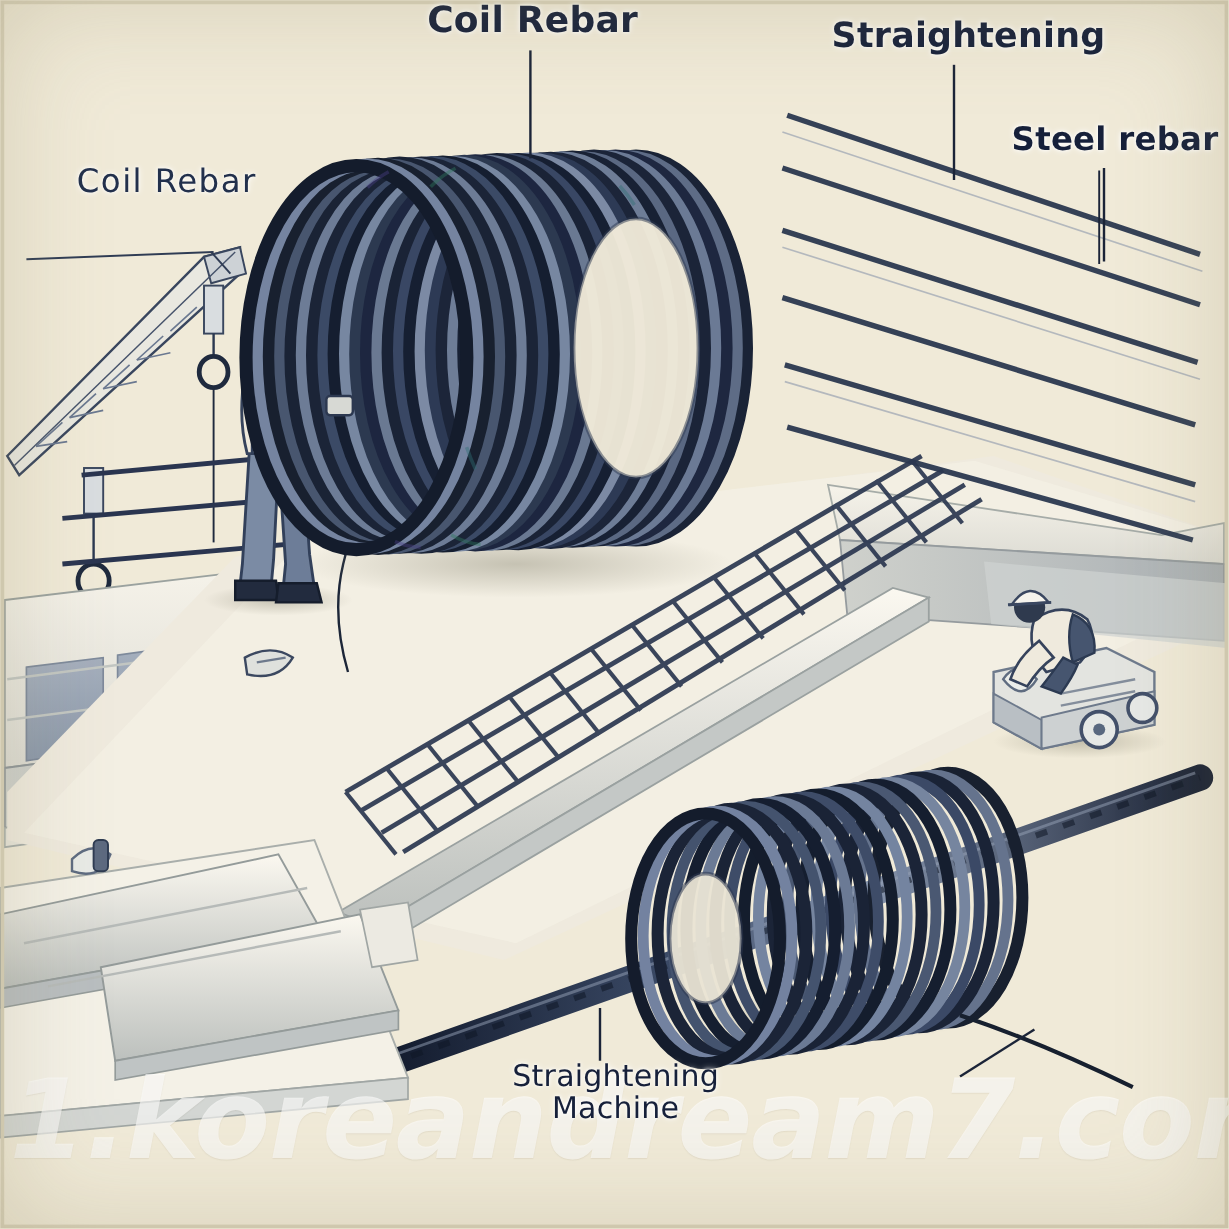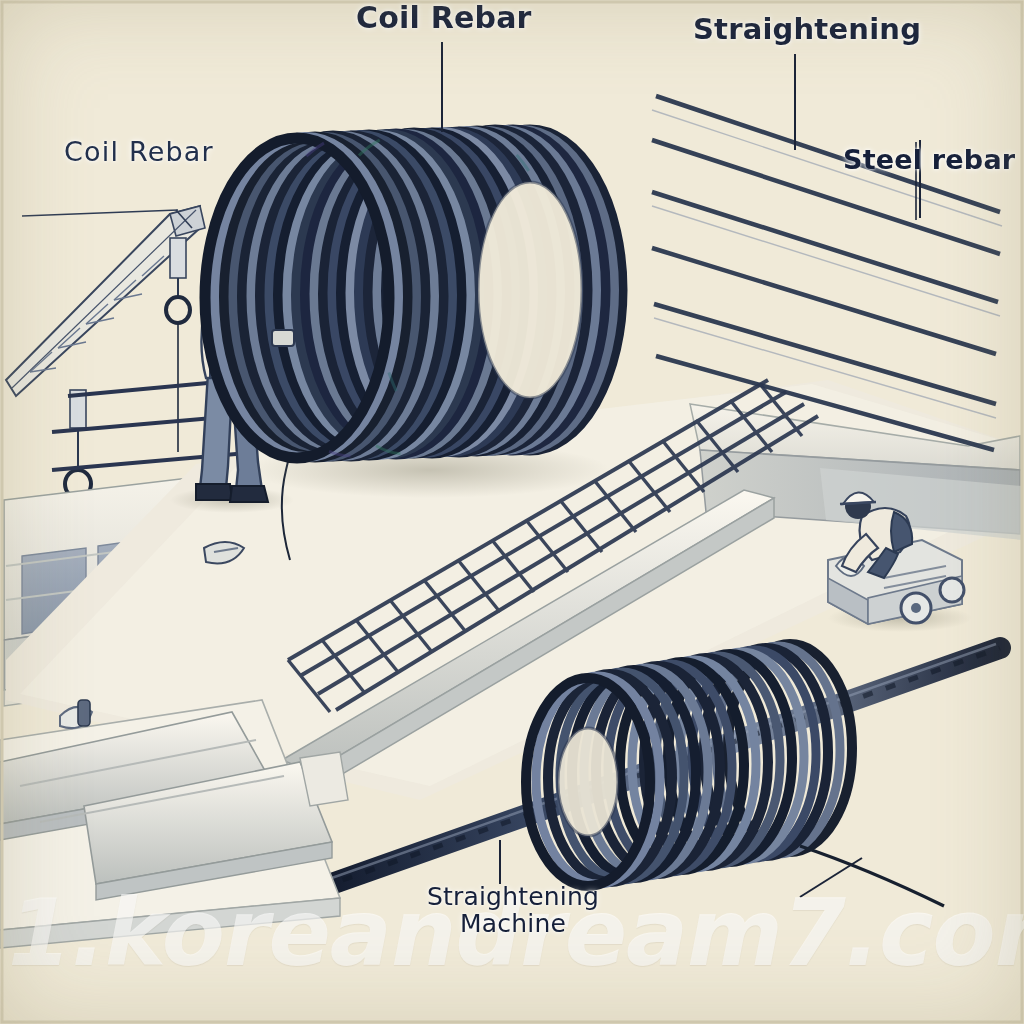--- a/index.html
+++ b/index.html
@@ -361,19 +361,19 @@
       <line x1="800" y1="897" x2="862" y2="858"></line>
     </g>
 
     <rect x="2" y="2" width="1020" height="1020" fill="none" stroke="#d9d2bb" stroke-width="3"></rect>
   </svg>
 
   <div id="wm">1.koreandream7.com</div>
 
   <div class="lbl lbl-top" style="left:356px; top:2px;">Coil Rebar</div>
   <div class="lbl lbl-strt" style="left:693px; top:14px;">Straightening</div>
-  <div class="lbl lbl-steel" style="left:843px; top:103px;margin-top:43px;">Steel rebar</div>
+  <div class="lbl lbl-steel" style="left:843px; top:103px;">Steel rebar</div>
   <div class="lbl lbl-soft" style="left:64px;  top:138px;">Coil Rebar</div>
   <div class="lbl lbl-bot" style="left:408px; top:884px; text-align:center; width:210px;">Straightening
 Machine</div>
 
   <div class="vig"></div>
 </div>
 
 </body></html>

